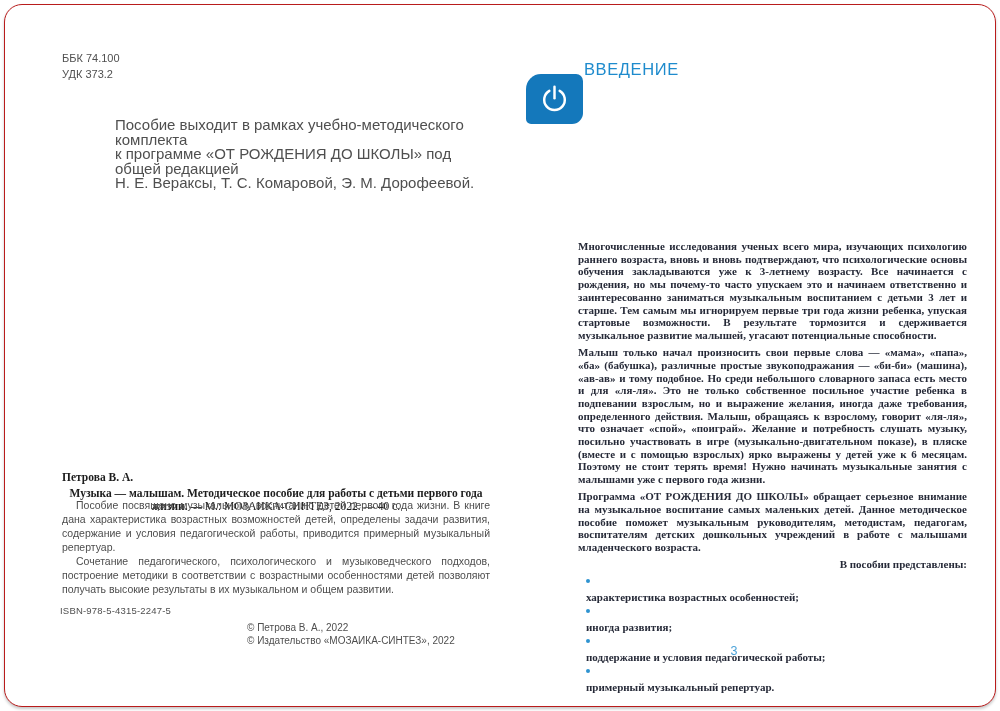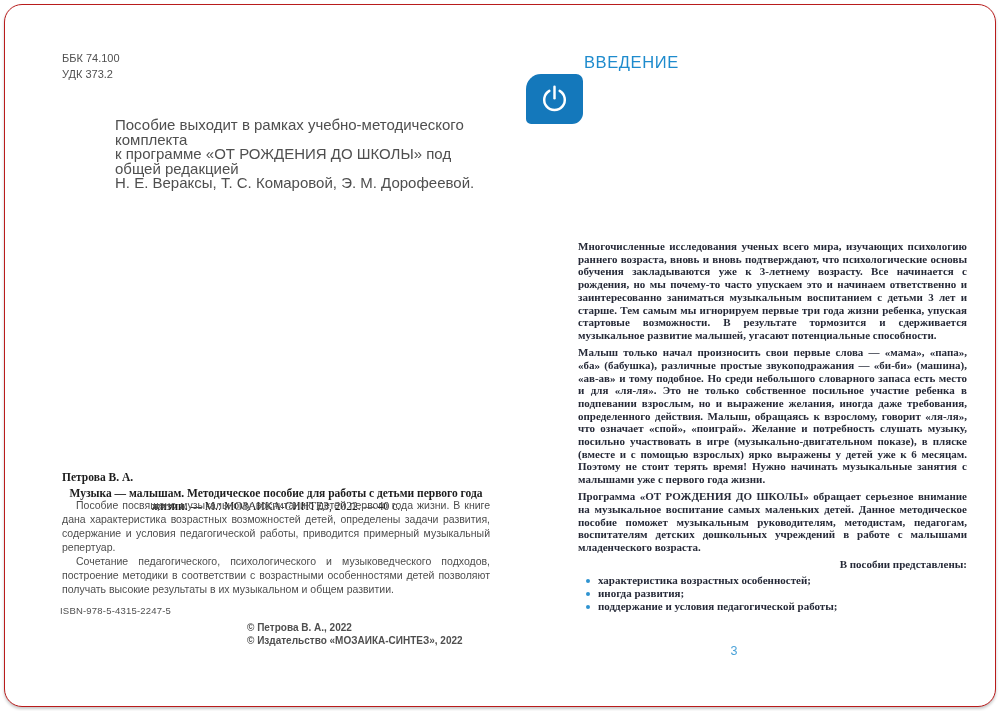--- a/index.html
+++ b/index.html
@@ -39,45 +39,45 @@
     font-size: 10.5px; line-height: 14px; color: #4d4d4d;
     text-align: justify;
   }
   .annotation p { margin: 0; text-indent: 14px; }
   .isbn {
     left: 55px; top: 600px;
     font-size: 9.5px; color: #4f4f4f; letter-spacing: 0.2px;
   }
   .copyright {
     left: 242px; top: 616px;
-    font-size: 10px; line-height: 13px; color: #4f4f4f; font-weight: bold;
+    font-size: 10px; line-height: 13px; color: #4f4f4f;
   }
 
   
   .intro-title {
-    left: 579px; top: 48px;
+    left: 579px; top: 55px;
     font-size: 16.5px; font-weight: 500; letter-spacing: 0.6px;
     color: #1e8bcd;
   }
   .intro-badge {
     left: 521px; top: 69px; width: 57px; height: 50px;
     border-radius: 15px 7px 11px 5px;
     display: flex; align-items: center; justify-content: center;
   }
   .intro-body {
     left: 573px; top: 235px; width: 389px;
     font-family: "Liberation Serif", serif;
     font-size: 11px; line-height: 12.7px; color: #262a38;
     text-align: justify;
     font-weight: bold;
   }
   .intro-body p { margin: 0 0 4.5px 0; }
   .intro-body .lead { margin-bottom: 3px; text-align: right; }
   .intro-body ul { list-style: none; margin: 0; padding: 0 0 0 8px; }
-  .intro-body li { display: flex; gap: 8px; line-height: 13px; text-align: center; }
+  .intro-body li { display: flex; gap: 8px; line-height: 13px; text-align: left; flex-direction: column; }
   .dot {
     width: 4px; height: 4px; border-radius: 50%;
     margin-top: 5px; flex: 0 0 auto;
   }
   .page-number {
     left: 709px; top: 639px; width: 40px; text-align: center;
     font-size: 12.5px; color: #4aa2d8;
     font-family: "Liberation Sans", sans-serif;
   }
 </style>
@@ -139,18 +139,22 @@
           <span>характеристика возрастных особенностей;</span>
         </li>
         <li>
           <span class="dot" style="background:#2e93d0;"></span>
           <span>иногда развития;</span>
         </li>
         <li>
           <span class="dot" style="background:#2e93d0;"></span>
           <span>поддержание и условия педагогической работы;</span>
         </li>
+        <li>
+          <span class="dot" style="background:#2e93d0;"></span>
+          <span>примерный музыкальный репертуар.</span>
+        </li>
       </ul>
     </div>
 
     <div class="abs page-number">3</div>
   </div>
 </div>
 
 </body></html>

